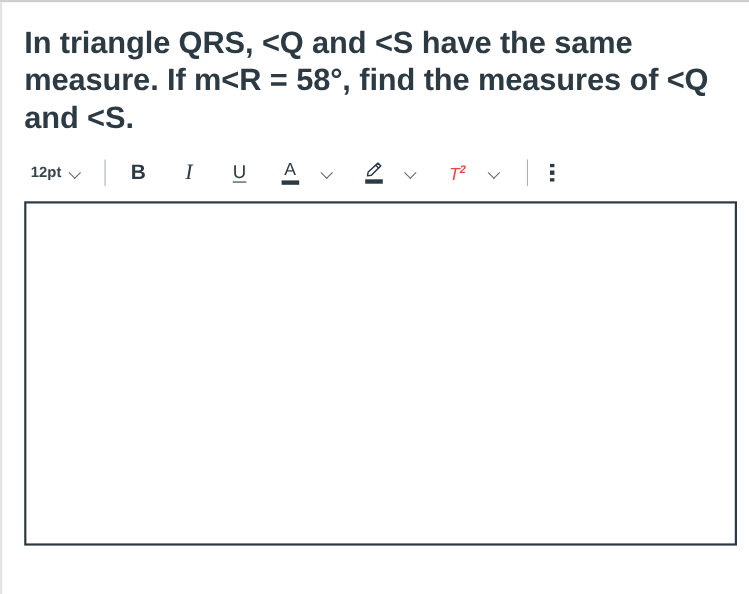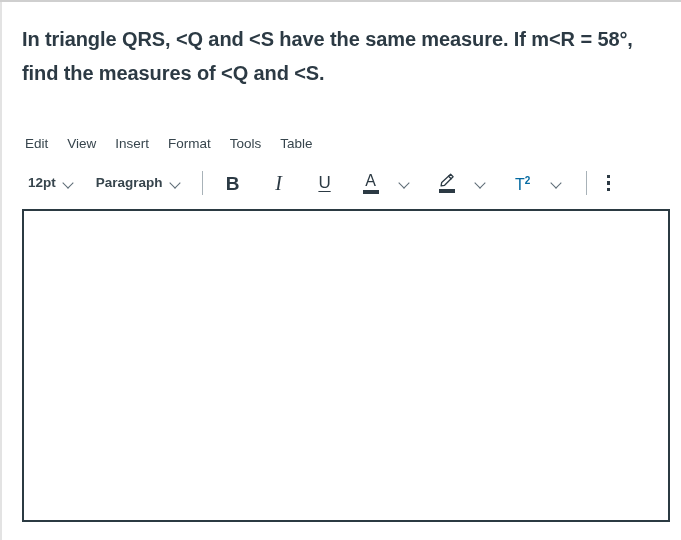--- a/index.html
+++ b/index.html
@@ -37,21 +37,21 @@
     background: #e3e3e3;
   }
 
   
   .prompt {
     position: absolute;
     left: 22px;
     top: 22px;
     width: 650px;
     color: #2c3a44;
-    font-size: 20px;
+    font-size: 28px;
     font-weight: bold;
     line-height: 34px;
     letter-spacing: -0.1px;
   }
 
   
   .rce {
     position: absolute;
     left: 22px;
     top: 131px;
@@ -198,23 +198,24 @@
   }
   .pen-btn .bar {
     width: 16px;
     height: 4px;
     margin-top: 1px;
     background: #2c3a44;
   }
 
   .glyph-sup {
     font-size: 16px;
-    color: #0369a1;
+    color: #ef4444;
     line-height: 18px;
     letter-spacing: 0px;
+    font-style: italic;
   }
   .glyph-sup sup {
     font-size: 10px;
     font-weight: bold;
   }
 
   .kebab {
     display: flex;
     flex-direction: column;
     align-items: center;
@@ -258,40 +259,28 @@
 
 <div id="page">
 
   <div class="edge-top"></div>
   <div class="edge-left"></div>
 
   <div class="prompt">In triangle QRS, &lt;Q and &lt;S have the same measure. If m&lt;R = 58°, find the measures of &lt;Q and &lt;S.</div>
 
   <div class="rce">
 
-    <div class="menubar">
-      <div class="menu-item">Edit</div>
-      <div class="menu-item">View</div>
-      <div class="menu-item">Insert</div>
-      <div class="menu-item">Format</div>
-      <div class="menu-item">Tools</div>
-      <div class="menu-item">Table</div>
-    </div>
 
     <div class="toolbar">
 
       <div class="tb-select">
         <span>12pt</span>
         <span class="chev"></span>
       </div>
 
-      <div class="tb-select para">
-        <span>Paragraph</span>
-        <span class="chev"></span>
-      </div>
 
       <div class="sep"></div>
 
       <div class="tb-btn">
         <span class="glyph-b">B</span>
       </div>
 
       <div class="tb-gap"></div>
 
       <div class="tb-btn">

